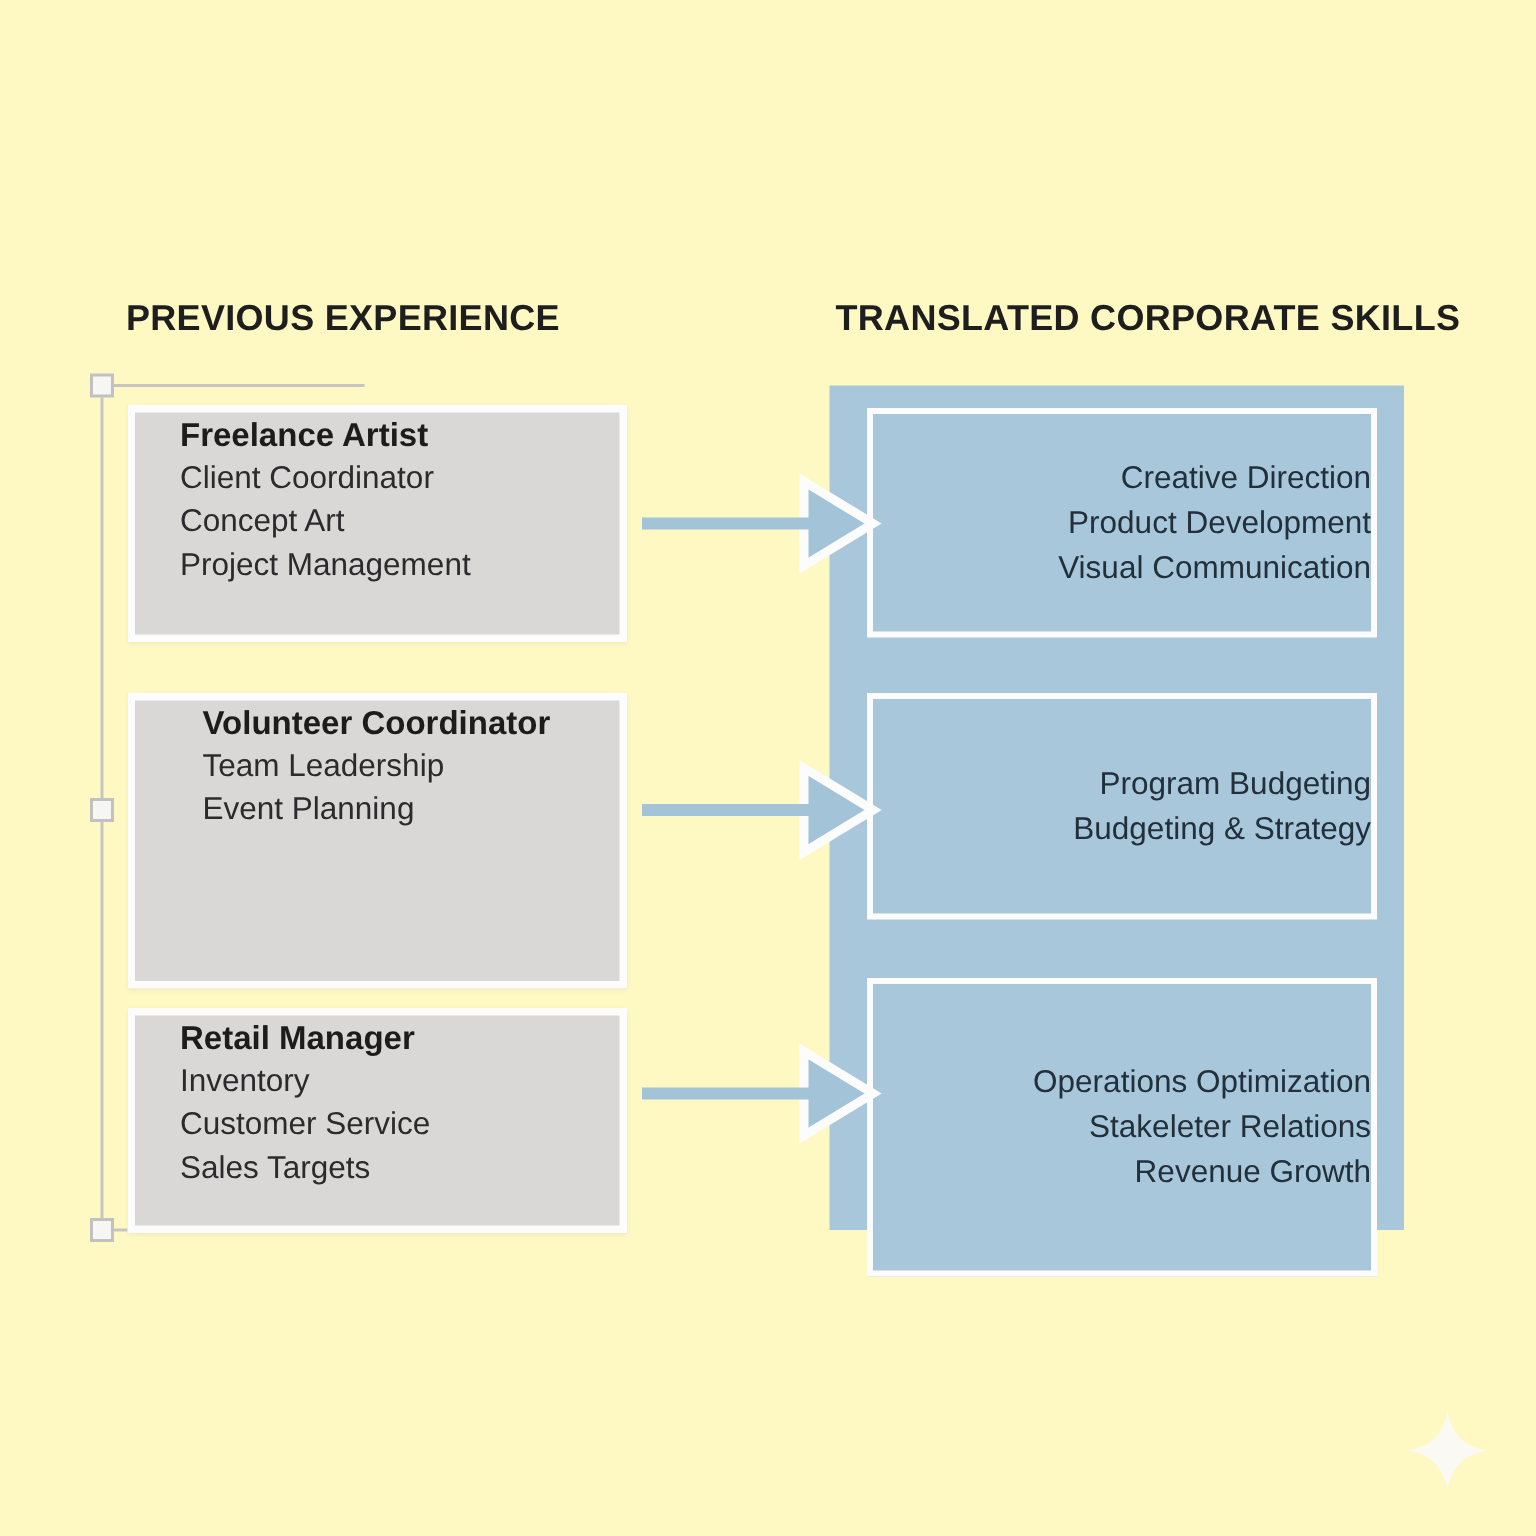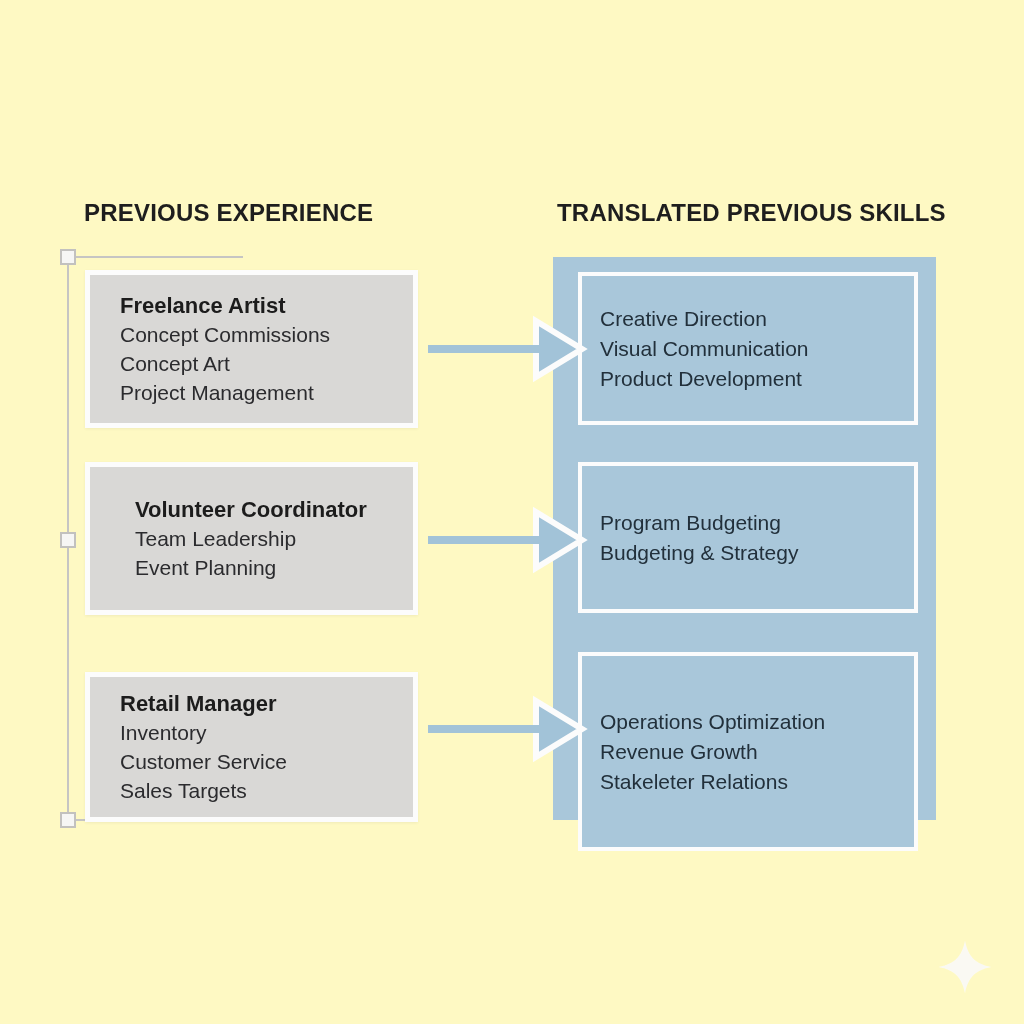--- a/index.html
+++ b/index.html
@@ -52,25 +52,25 @@
   .exp-box {
     position: absolute;
     left: 85px;
     width: 333px;
     background: #d9d8d6;
     border: 5px solid #fcfcfc;
     box-sizing: border-box;
     box-shadow: 0 1px 3px rgba(0,0,0,0.06);
     display: flex;
     flex-direction: column;
-    justify-content: center;
+    justify-content: flex-start;
     padding-left: 30px;
   }
   .exp-box.b1 { top: 270px; height: 158px; }
-  .exp-box.b2 { top: 462px; height: 153px; padding-left: 45px; }
+  .exp-box.b2 { top: 462px; height: 197px; padding-left: 45px; }
   .exp-box.b3 { top: 672px; height: 150px; }
   .exp-title {
     font-size: 22px;
     font-weight: 700;
     color: #1c1c1c;
     line-height: 29px;
   }
   .exp-item {
     font-size: 21px;
     font-weight: 400;
@@ -90,21 +90,22 @@
   .skill-box {
     position: absolute;
     left: 25px;
     width: 340px;
     background: #a9c7da;
     border: 4px solid #fcfcfc;
     box-sizing: border-box;
     display: flex;
     flex-direction: column;
     justify-content: center;
-    padding-left: 18px;
+    padding-left: 34px;
+    align-items: flex-end;
   }
   .skill-box.b1 { top: 15px;  height: 153px; }
   .skill-box.b2 { top: 205px; height: 151px; }
   .skill-box.b3 { top: 395px; height: 199px; }
   .skill-item {
     font-size: 21px;
     font-weight: 400;
     color: #22303b;
     line-height: 30px;
   }
@@ -130,63 +131,63 @@
     height: 56px;
     opacity: 0.9;
   }
 </style>
 </head>
 <body>
 
 <div class="canvas">
 
   <div class="col-header left">PREVIOUS EXPERIENCE</div>
-  <div class="col-header right">TRANSLATED PREVIOUS SKILLS</div>
+  <div class="col-header right">TRANSLATED CORPORATE SKILLS</div>
 
   <div class="guide-line guide-v"></div>
   <div class="guide-line guide-h-top"></div>
   <div class="guide-line guide-h-bottom"></div>
   <div class="guide-handle h1"></div>
   <div class="guide-handle h2"></div>
   <div class="guide-handle h3"></div>
 
   <div class="exp-box b1">
     <div class="exp-title">Freelance Artist</div>
-    <div class="exp-item">Concept Commissions</div>
+    <div class="exp-item">Client Coordinator</div>
     <div class="exp-item">Concept Art</div>
     <div class="exp-item">Project Management</div>
   </div>
 
   <div class="exp-box b2">
     <div class="exp-title">Volunteer Coordinator</div>
     <div class="exp-item">Team Leadership</div>
     <div class="exp-item">Event Planning</div>
   </div>
 
   <div class="exp-box b3">
     <div class="exp-title">Retail Manager</div>
     <div class="exp-item">Inventory</div>
     <div class="exp-item">Customer Service</div>
     <div class="exp-item">Sales Targets</div>
   </div>
 
   <div class="skill-panel">
     <div class="skill-box b1">
       <div class="skill-item">Creative Direction</div>
+      <div class="skill-item">Product Development</div>
       <div class="skill-item">Visual Communication</div>
-      <div class="skill-item">Product Development</div>
     </div>
     <div class="skill-box b2">
       <div class="skill-item">Program Budgeting</div>
       <div class="skill-item">Budgeting &amp; Strategy</div>
     </div>
     <div class="skill-box b3">
       <div class="skill-item">Operations Optimization</div>
+      <div class="skill-item">Stakeleter Relations</div>
       <div class="skill-item">Revenue Growth</div>
-      <div class="skill-item">Stakeleter Relations</div>
     </div>
   </div>
 
   <svg class="arrow a1" viewBox="0 0 160 72">
     <polygon points="108,8 154,36 108,64" fill="#a2c3d8" stroke="#fcfcfc" stroke-width="6" stroke-linejoin="miter"></polygon>
     <rect x="0" y="32" width="112" height="8" fill="#a2c3d8"></rect>
   </svg>
   <svg class="arrow a2" viewBox="0 0 160 72">
     <polygon points="108,8 154,36 108,64" fill="#a2c3d8" stroke="#fcfcfc" stroke-width="6" stroke-linejoin="miter"></polygon>
     <rect x="0" y="32" width="112" height="8" fill="#a2c3d8"></rect>

